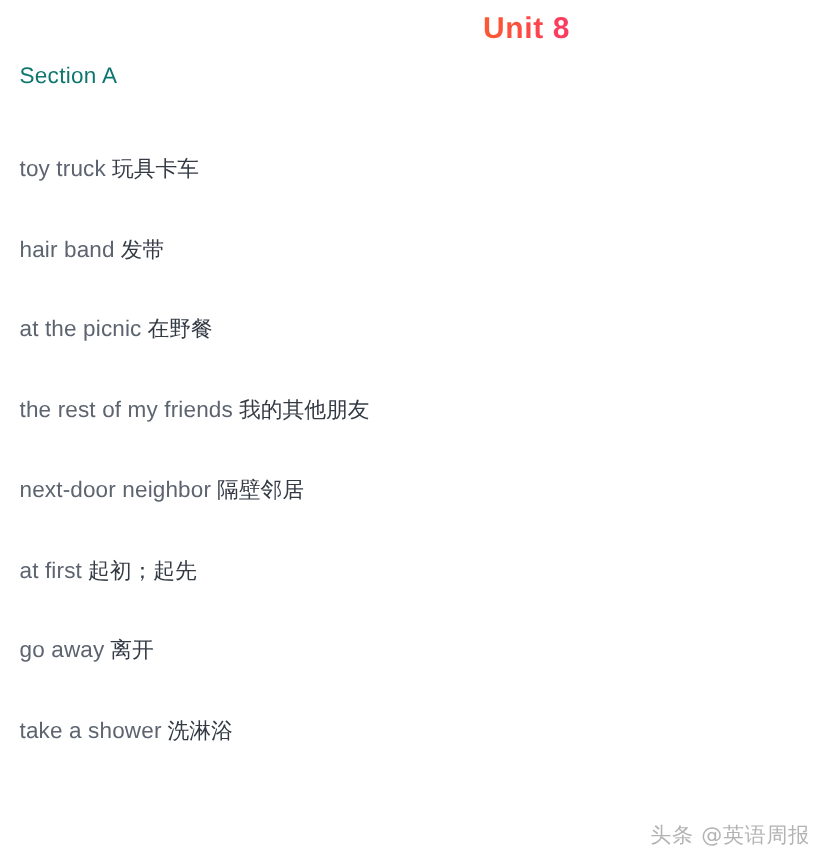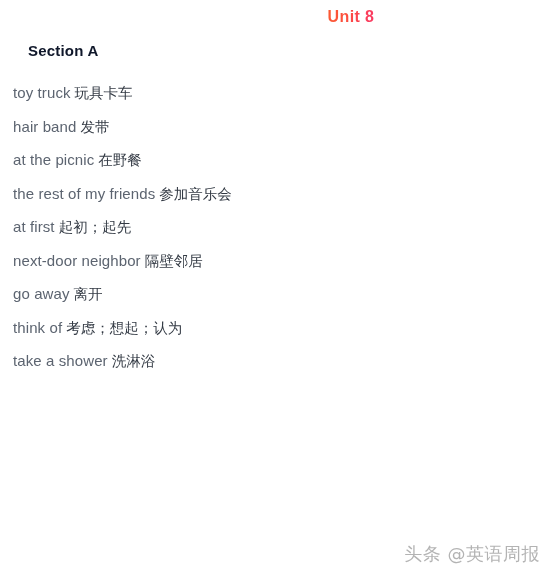--- a/index.html
+++ b/index.html
@@ -28,75 +28,76 @@
     position: absolute;
     top: 8px;
     left: 0;
     width: 554px;
     text-align: center;
     padding-left: 148px;
     box-sizing: border-box;
   }
   .unit-heading {
     display: inline-block;
-    font-size: 16px;
+    font-size: 20px;
     font-weight: bold;
     letter-spacing: 0.4px;
     background-image: linear-gradient(100deg, #fb5a33 0%, #fc4f3d 40%, #fb3f57 75%, #f93a64 100%);
     -webkit-background-clip: text;
     background-clip: text;
     color: transparent;
     -webkit-text-fill-color: transparent;
   }
 
   
   .section-heading {
     position: absolute;
     top: 42px;
-    left: 28px;
+    left: 13px;
     font-size: 15px;
-    font-weight: bold;
-    color: #0f172a;
+    font-weight: normal;
+    color: #0f766e;
     letter-spacing: 0.2px;
   }
 
   
   .vocab-list {
     position: absolute;
     top: 76px;
     left: 13px;
     width: 528px;
     list-style: none;
     margin: 0;
     padding: 0;
   }
   .vocab-item {
     height: 33.5px;
     line-height: 33.5px;
     font-size: 15px;
     white-space: nowrap;
+    margin-top: 20px;
   }
   .vocab-en {
     color: #5c6470;
     font-family: "Liberation Sans", "DejaVu Sans", sans-serif;
     letter-spacing: 0.1px;
   }
   .vocab-cn {
     color: #333a44;
     font-family: "DejaVu Sans", "Liberation Sans", sans-serif;
     font-size: 14.5px;
     margin-left: 4px;
   }
 
   
   .watermark {
     position: absolute;
     right: 14px;
     bottom: 9px;
-    font-size: 18px;
+    font-size: 14px;
     color: #a9a9a9;
     font-family: "DejaVu Sans", "Liberation Sans", sans-serif;
     letter-spacing: 0.5px;
     white-space: nowrap;
     opacity: 0.88;
   }
 </style>
 </head>
 <body>
 
@@ -105,23 +106,22 @@
   <div class="unit-heading-row">
     <span class="unit-heading">Unit 8</span>
   </div>
 
   <div class="section-heading">Section A</div>
 
   <ul class="vocab-list">
       <li class="vocab-item"><span class="vocab-en">toy truck</span><span class="vocab-cn">玩具卡车</span></li>
       <li class="vocab-item"><span class="vocab-en">hair band</span><span class="vocab-cn">发带</span></li>
       <li class="vocab-item"><span class="vocab-en">at the picnic</span><span class="vocab-cn">在野餐</span></li>
-      <li class="vocab-item"><span class="vocab-en">the rest of my friends</span><span class="vocab-cn">参加音乐会</span></li>
+      <li class="vocab-item"><span class="vocab-en">the rest of my friends</span><span class="vocab-cn">我的其他朋友</span></li>
+      <li class="vocab-item"><span class="vocab-en">next-door neighbor</span><span class="vocab-cn">隔壁邻居</span></li>
       <li class="vocab-item"><span class="vocab-en">at first</span><span class="vocab-cn">起初；起先</span></li>
-      <li class="vocab-item"><span class="vocab-en">next-door neighbor</span><span class="vocab-cn">隔壁邻居</span></li>
       <li class="vocab-item"><span class="vocab-en">go away</span><span class="vocab-cn">离开</span></li>
-      <li class="vocab-item"><span class="vocab-en">think of</span><span class="vocab-cn">考虑；想起；认为</span></li>
       <li class="vocab-item"><span class="vocab-en">take a shower</span><span class="vocab-cn">洗淋浴</span></li>
     </ul>
 
   <div class="watermark">头条 @英语周报</div>
 
 </div>
 
 </body></html>

